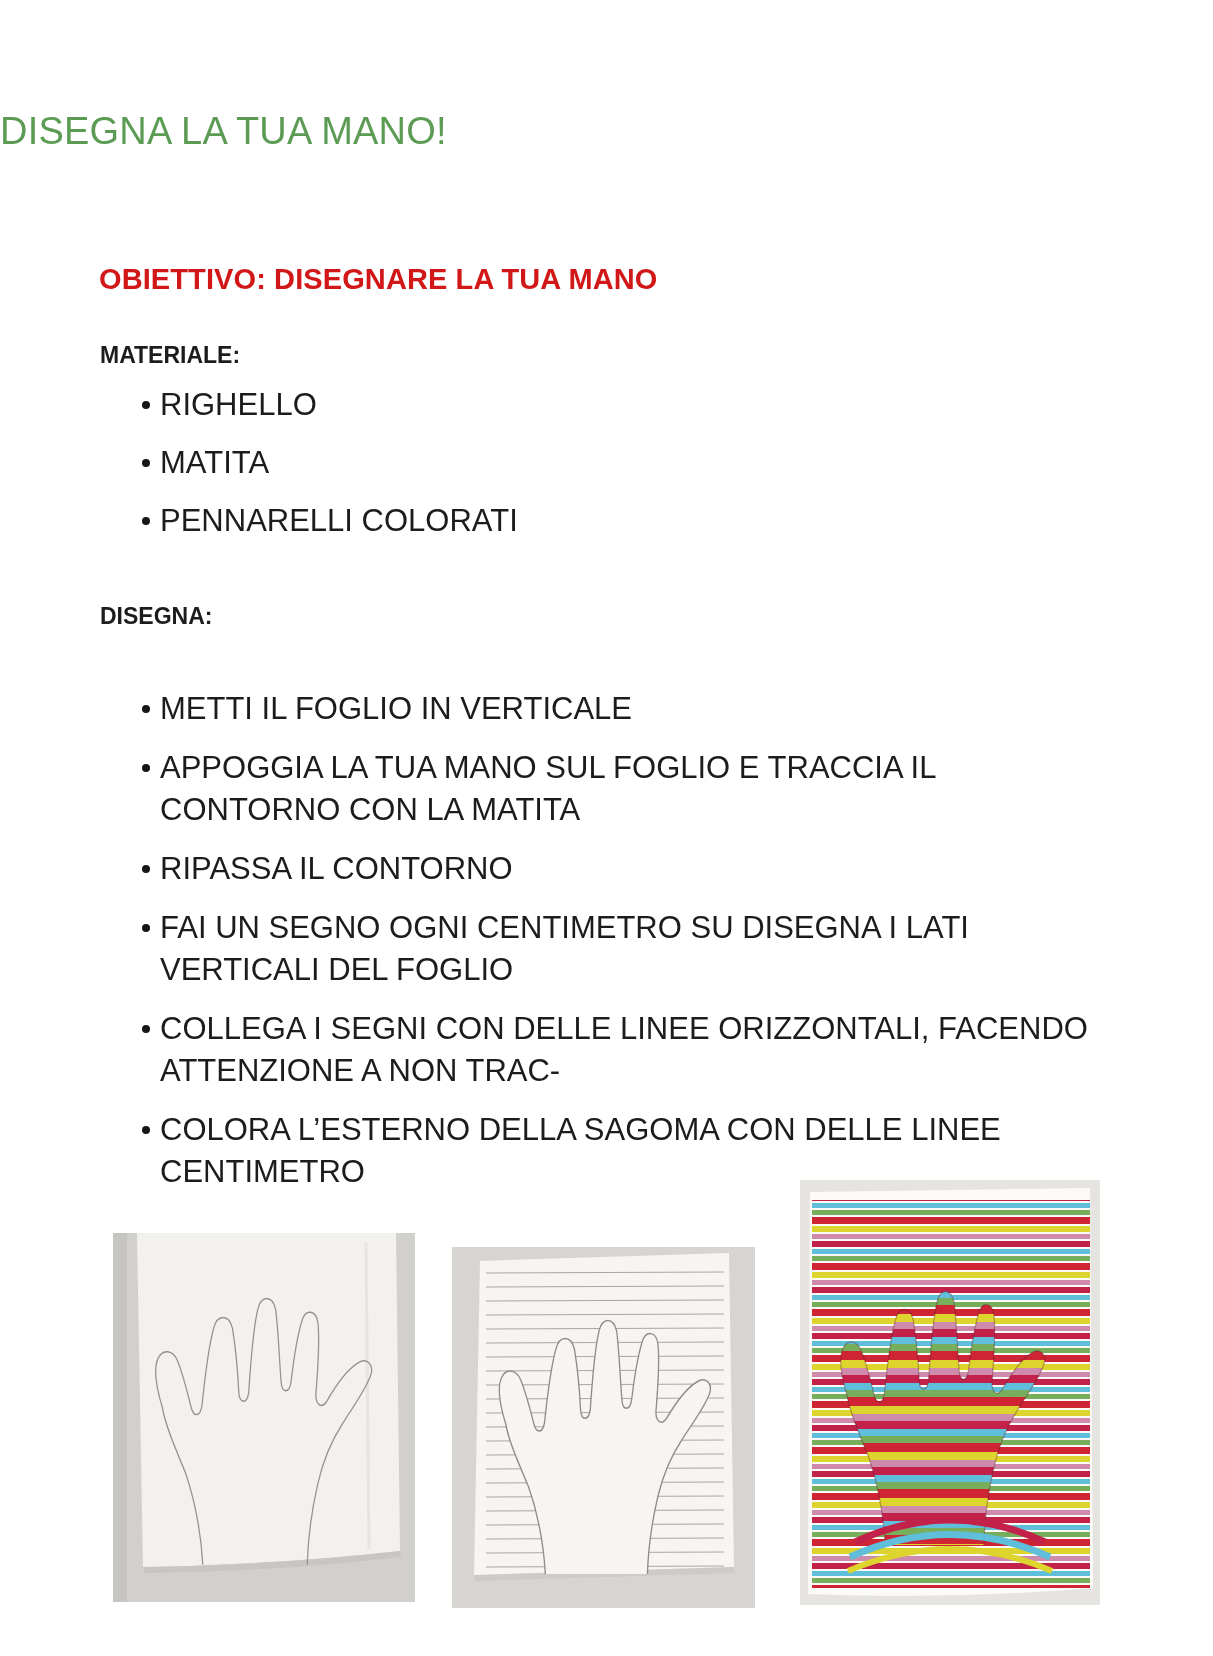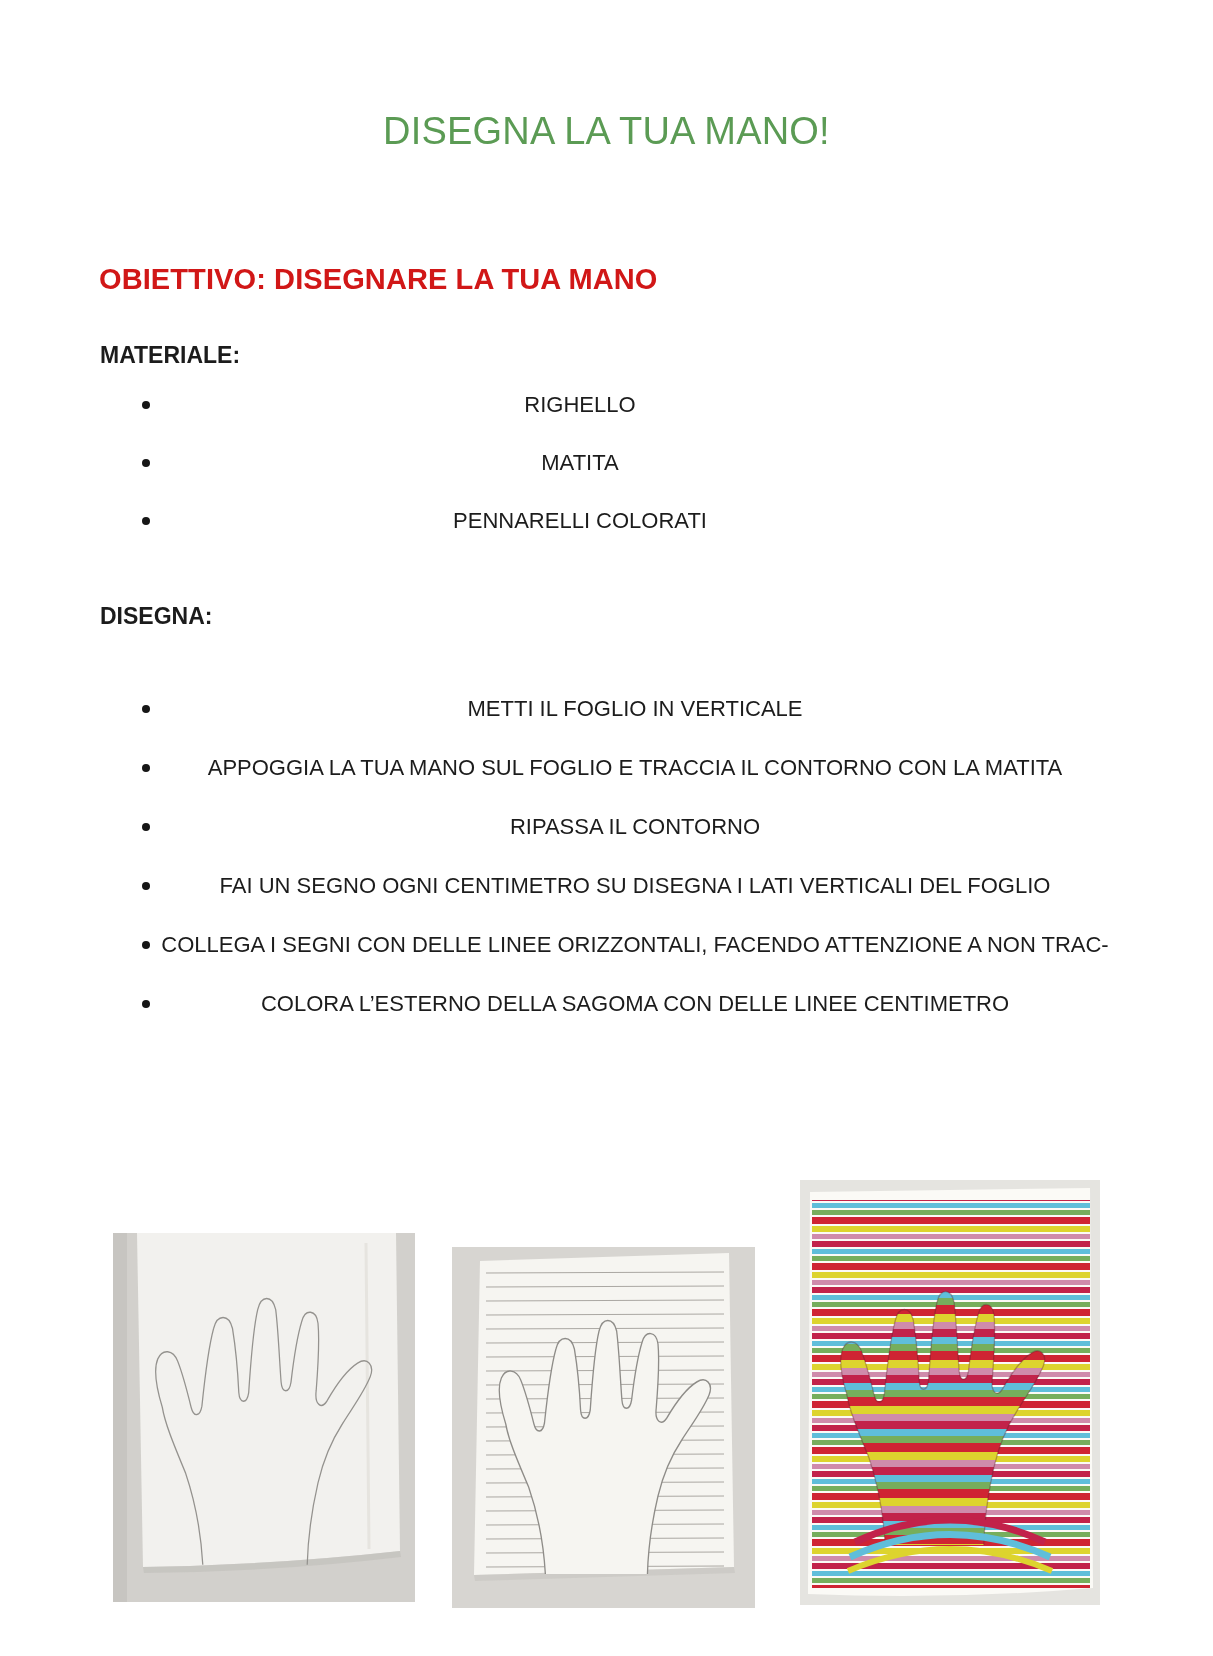--- a/index.html
+++ b/index.html
@@ -5,21 +5,21 @@
   html,body{margin:0;padding:0;background:#ffffff;}
   body{
     width:1213px;height:1656px;position:relative;overflow:hidden;
     font-family:"Liberation Sans", sans-serif;
     color:var(--body-text,#1c1c1c);
   }
   .page{position:absolute;inset:0;background:#ffffff;}
 
   .title{
     position:absolute;top:109px;left:0;width:1213px;
-    text-align:center;font-size:38px;line-height:44px;font-weight:400;
+    text-align:left;font-size:38px;line-height:44px;font-weight:400;
     color:var(--title-green,#5b9b54);letter-spacing:.2px;
   }
   .objective{
     position:absolute;top:261px;left:99px;
     font-size:29px;line-height:36px;font-weight:700;
     color:var(--heading-red,#d11717);letter-spacing:.1px;
   }
   .sec-label{
     position:absolute;left:100px;
     font-size:23px;line-height:28px;font-weight:700;
@@ -33,21 +33,21 @@
 
   .item{position:relative;padding-left:60px;}
   .mat-list .item{margin-bottom:32px;}
   .steps-list .item{margin-bottom:15px;}
   .dot{
     position:absolute;left:42px;width:8px;height:8px;border-radius:50%;
     background:#161616;
   }
   .mat-list .dot{top:9px;}
   .steps-list .dot{top:17px;}
-  .line{font-size:22px;letter-spacing:0;text-align:center;}
+  .line{font-size:31px;letter-spacing:0;}
   .mat-list .line{line-height:26px;}
   .steps-list .line{line-height:42px;margin-top:17px;}
 
   .figure{position:absolute;}
   .figure svg{display:block;width:100%;height:100%;}
   #figure-1{left:113px;top:1233px;width:302px;height:369px;}
   #figure-2{left:452px;top:1247px;width:303px;height:361px;}
   #figure-3{left:800px;top:1180px;width:300px;height:425px;}
 </style>
 </head>

